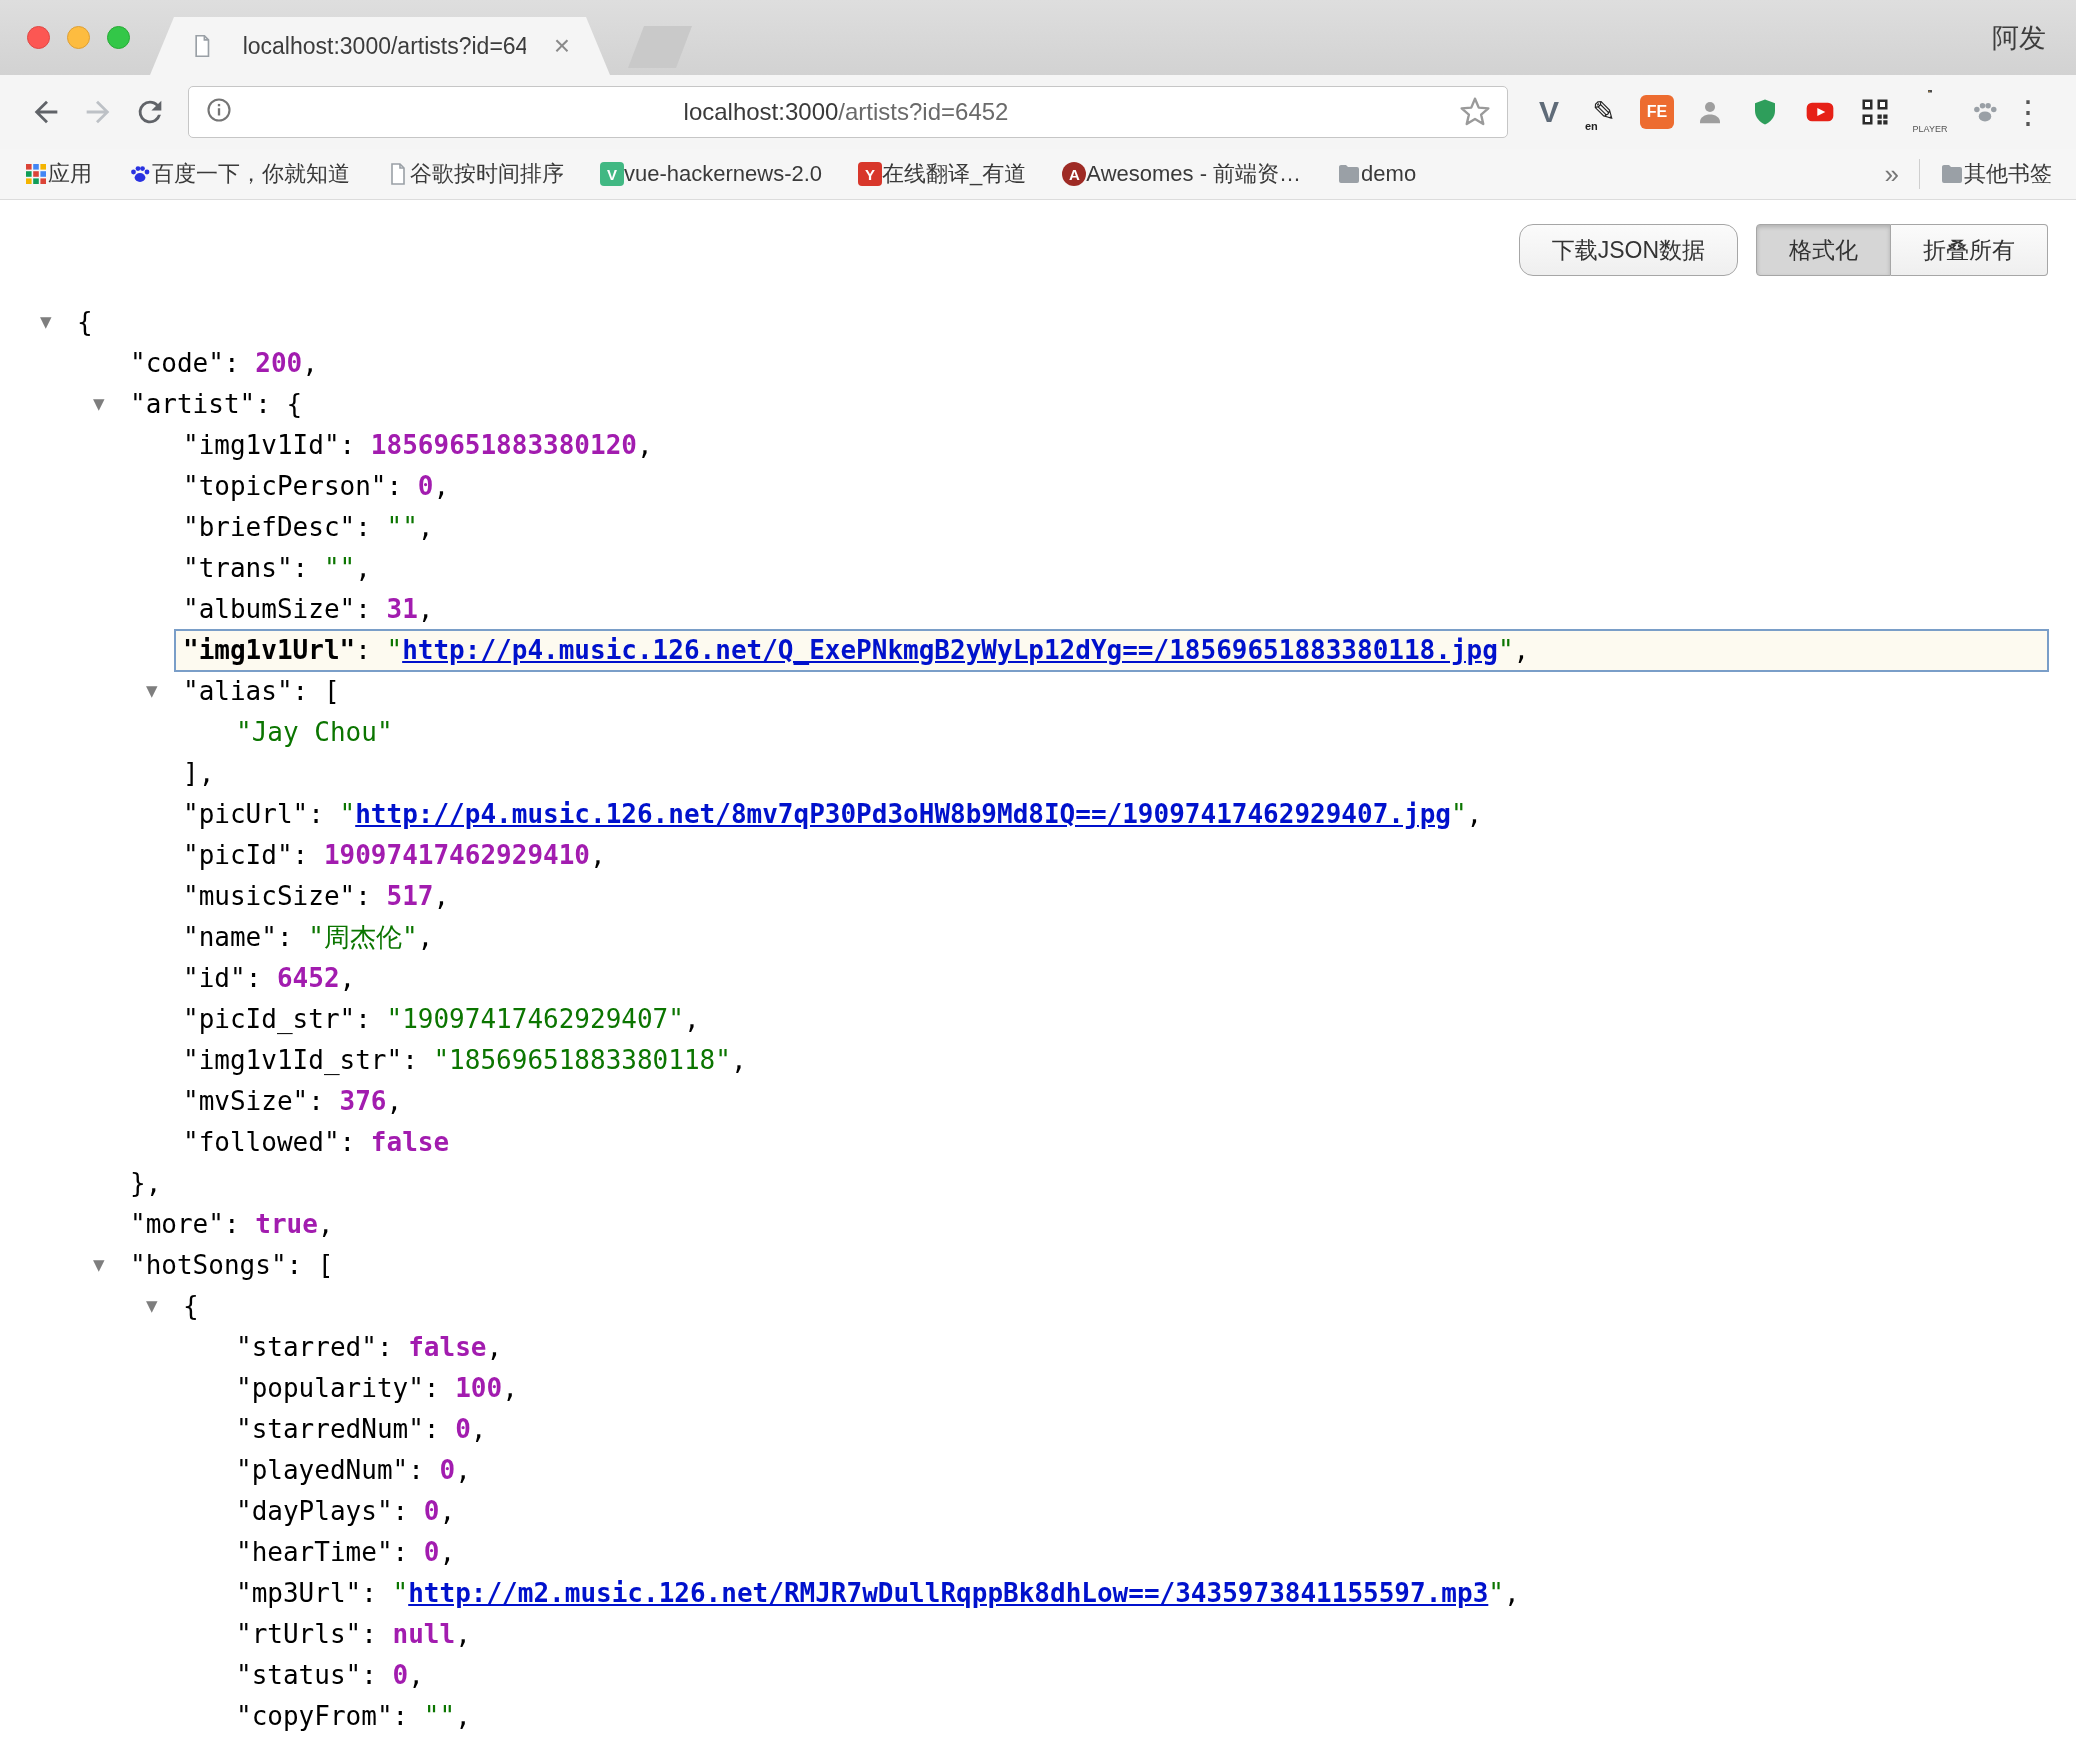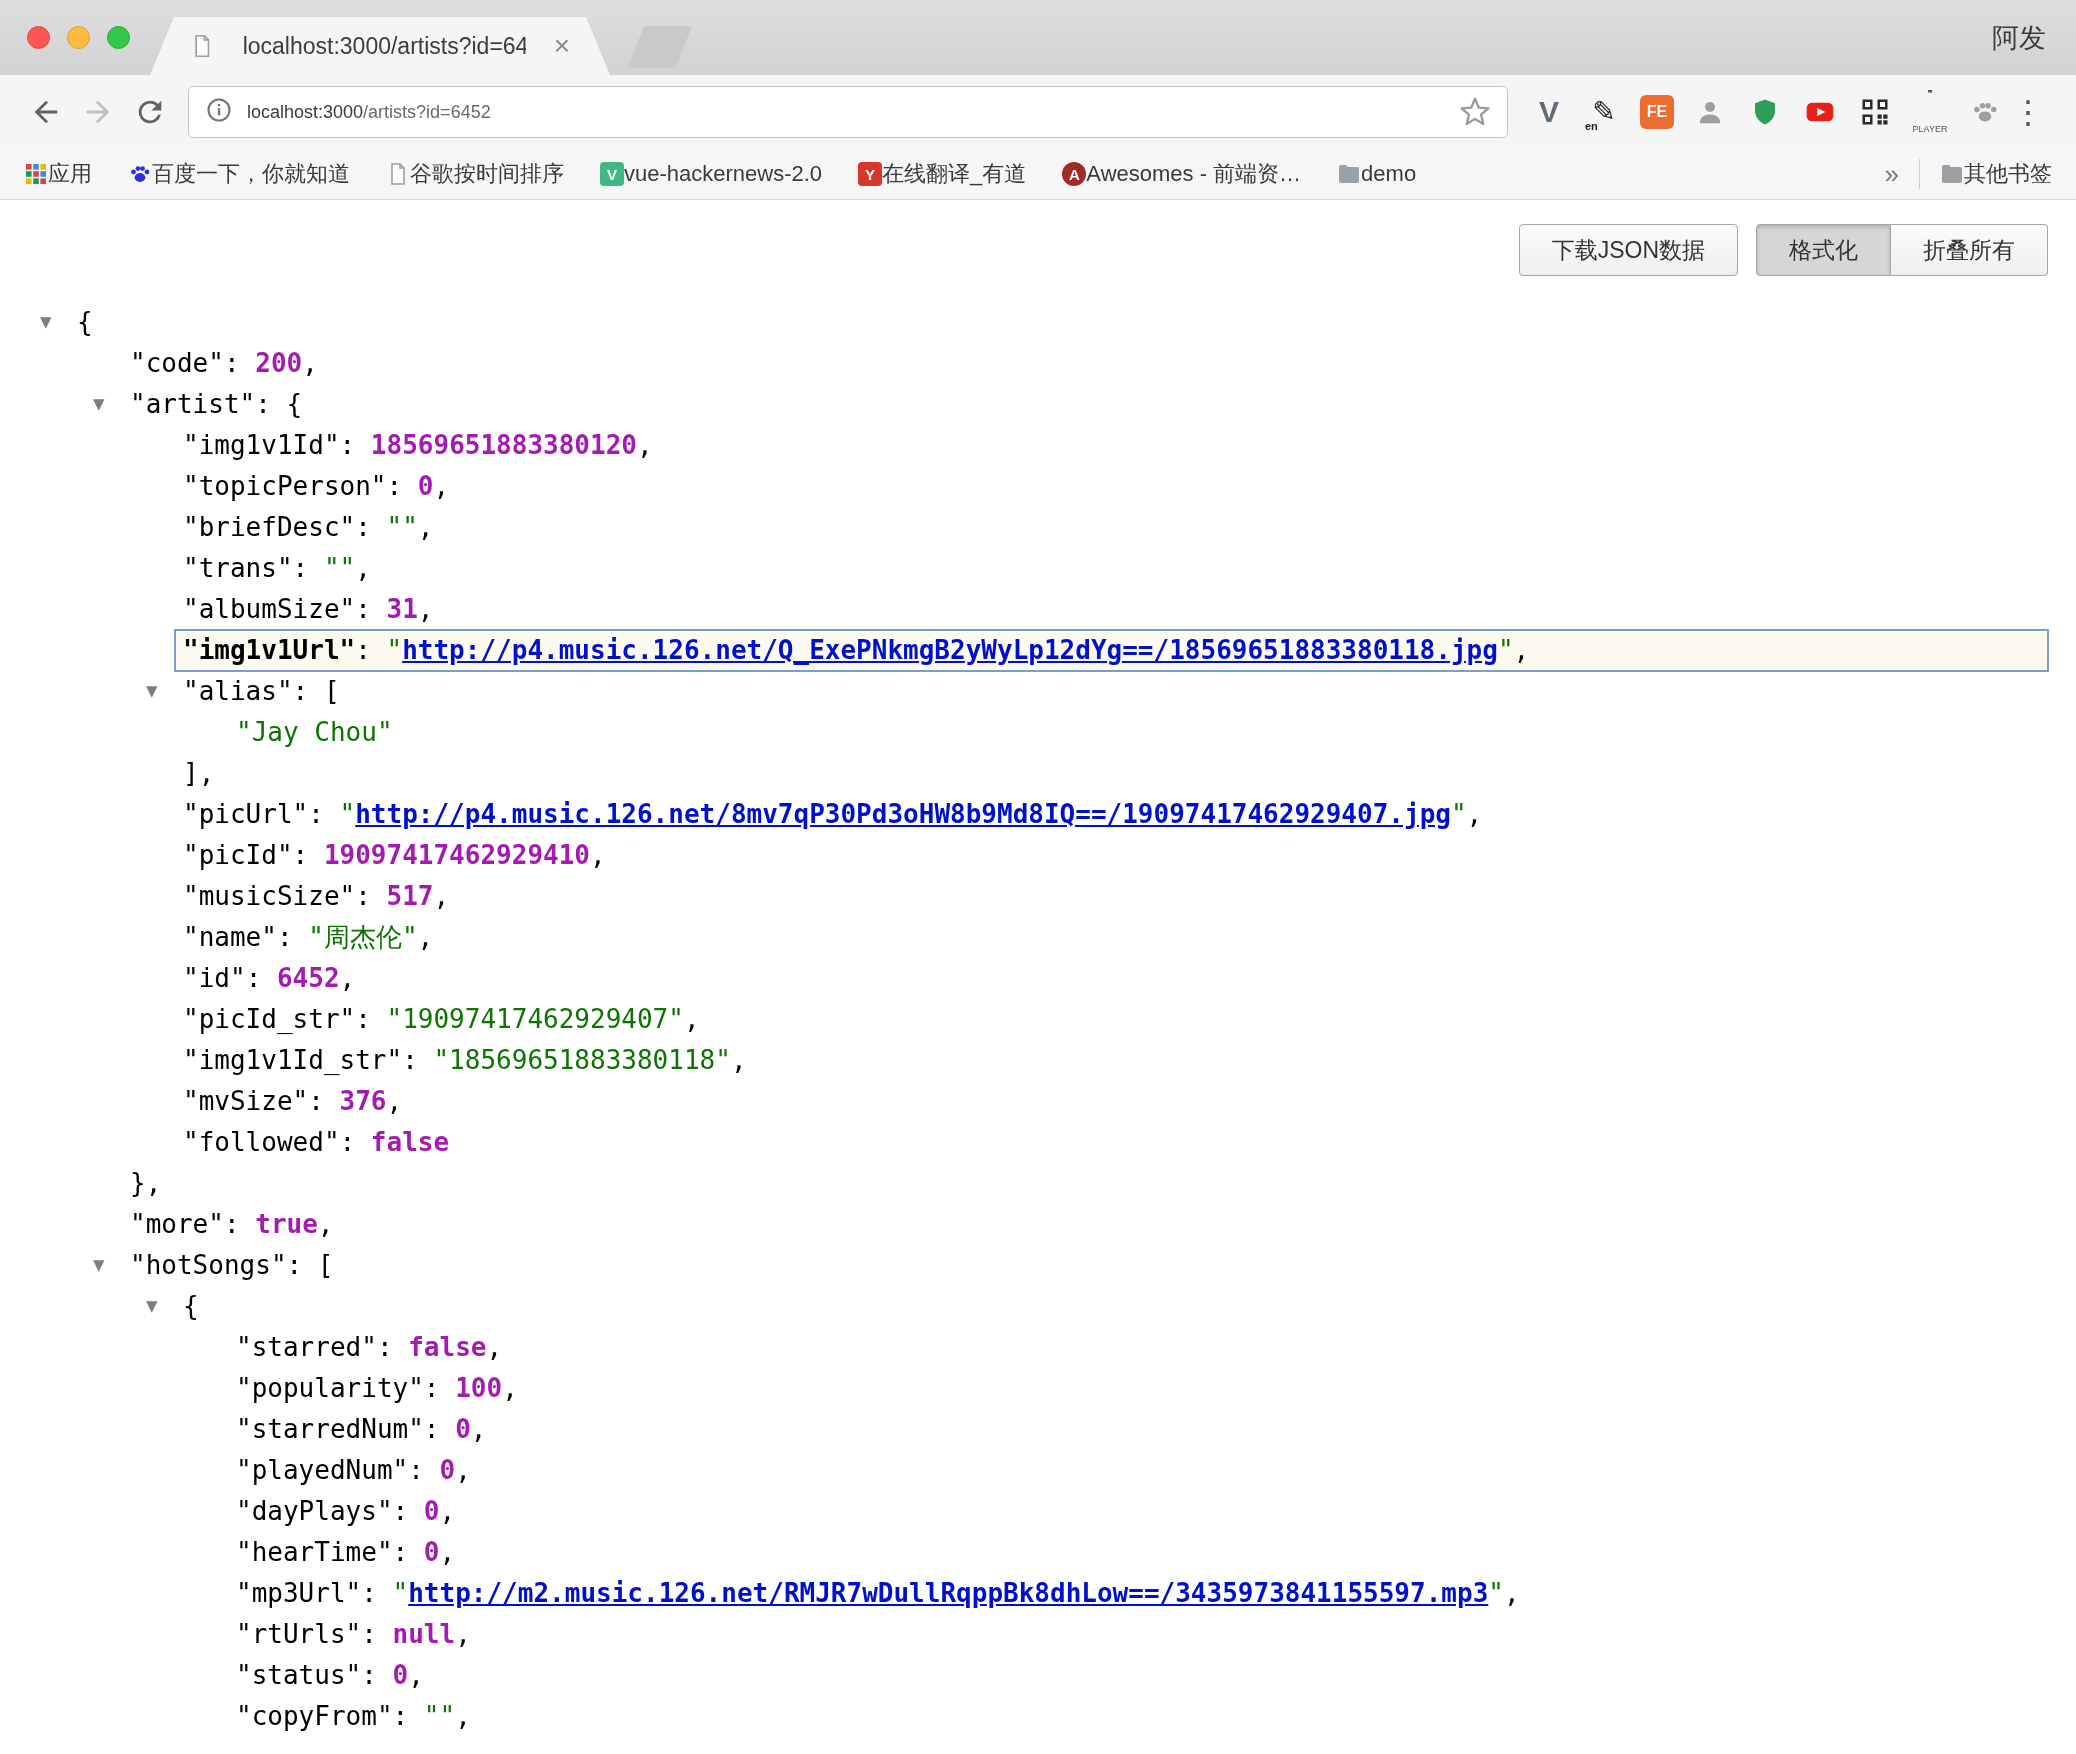--- a/index.html
+++ b/index.html
@@ -31,21 +31,21 @@
 
   
   .toolbar { height: 74px; background: #f5f5f5; display: flex; align-items: center;
              padding: 0 20px; }
   .nav-btn { width: 52px; height: 52px; display: flex; align-items: center;
              justify-content: center; border-radius: 4px; flex: none; }
   .nav-btn svg { width: 34px; height: 34px; }
   .omnibox { width: 1320px; height: 52px; background: #fff;
              border: 1px solid #c6c6c6; border-radius: 5px; margin-left: 12px;
              display: flex; align-items: center; padding: 0 16px; gap: 14px; }
-  .url-text { font-size: 18px; white-space: nowrap; overflow: hidden; flex: 1 1 auto; }
+  .url-text { font-size: 24px; white-space: nowrap; overflow: hidden; flex: 1 1 auto; text-align: center; }
   .url-host { color: #3a3a3a; }
   .url-path { color: #6a6a6a; }
   .star-icon svg { width: 32px; height: 32px; display: block; }
   .ext-icons { display: flex; align-items: center; gap: 17px; margin-left: 22px; }
   .ext { width: 38px; height: 44px; display: flex; flex-direction: column;
          align-items: center; justify-content: center; flex: none; }
   .ext svg { display: block; }
   .ext.vimium { font-size: 30px; font-weight: bold; color: #5f6b78; }
   .ext.pen { position: relative; }
   .pen-glyph { font-size: 28px; color: #222; line-height: 1; }
@@ -71,21 +71,21 @@
   .bm-ico.youdao { background: #D8372B; }
   .bm-ico.awes   { background: #9E2B25; border-radius: 50%; }
   .bm-right { margin-left: auto; display: flex; align-items: center; gap: 20px; }
   .bm-chevron { font-size: 26px; color: #777; }
   .bm-divider { width: 1px; height: 30px; background: #cfcfcf; }
 
   
   .page { height: 1554px; background: #fff; padding-top: 24px; }
   .actions { display: flex; justify-content: flex-end; padding-right: 28px; }
   .btn { height: 52px; padding: 0 32px; font-size: 23px; color: #333;
-         border: 1px solid #a6a6a6; border-radius: 4px;
+         border: 1px solid #a6a6a6; border-radius: 14px;
          background: linear-gradient(#fbfbfb, #efefef);
          font-family: "Liberation Sans", sans-serif; }
   .btn-download { margin-right: 18px; }
   .seg { display: flex; }
   .seg .btn { border-radius: 0; }
   .seg .btn:first-child { border-radius: 4px 0 0 4px; }
   .seg .btn:last-child  { border-radius: 0 4px 4px 0; border-left: none; }
   .btn.active { background: #d6d6d6; box-shadow: inset 0 2px 4px rgba(0,0,0,.18); }
 
   

